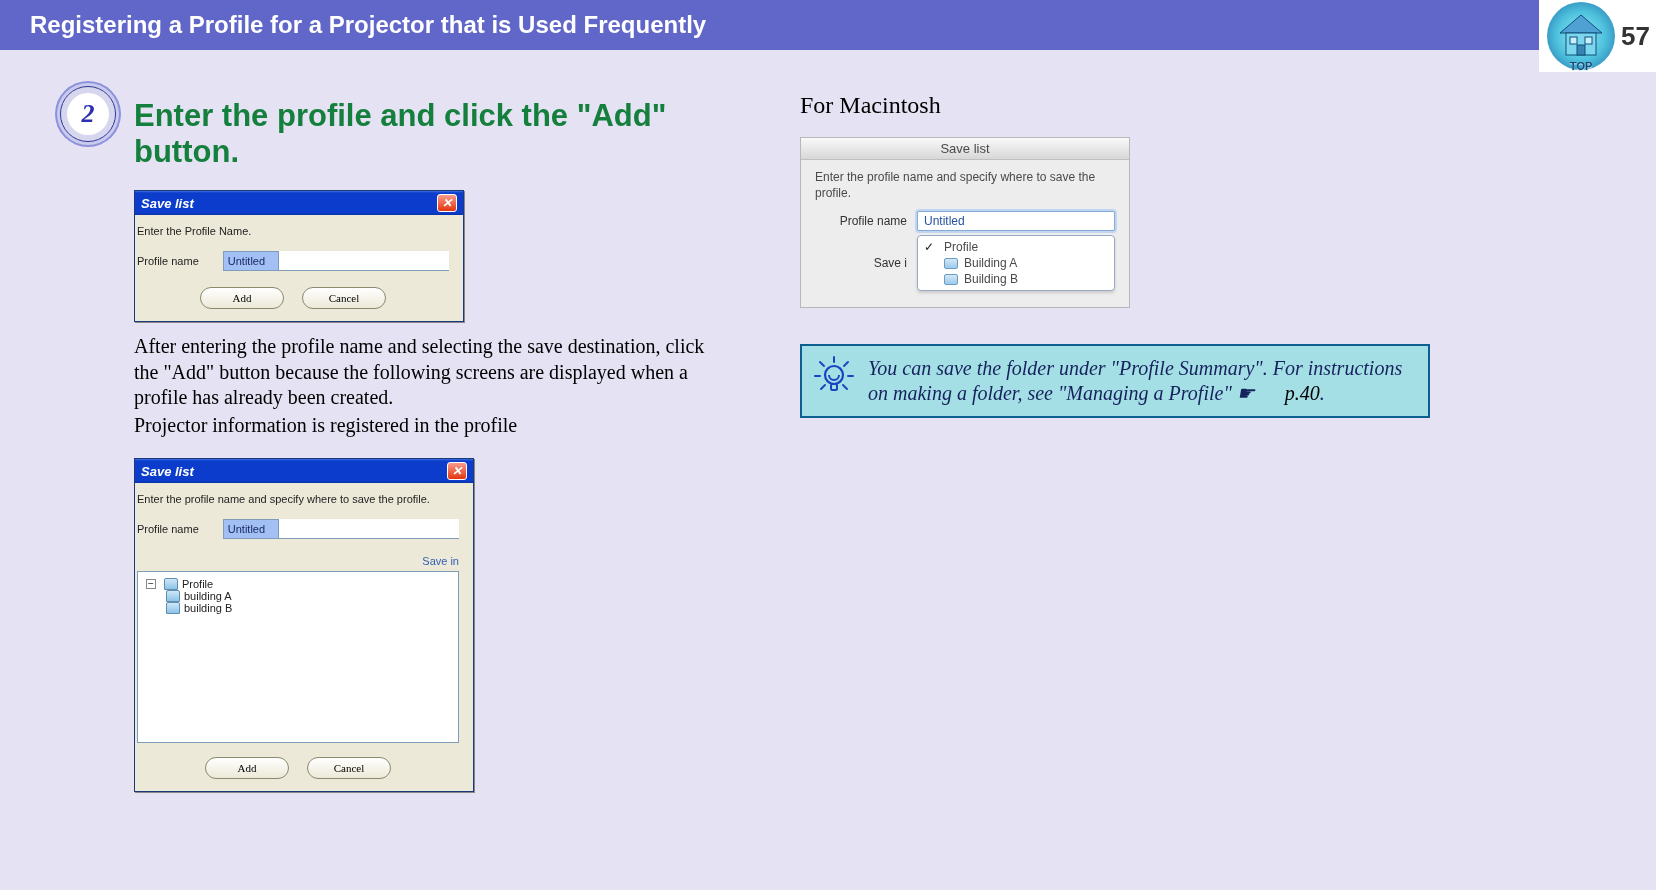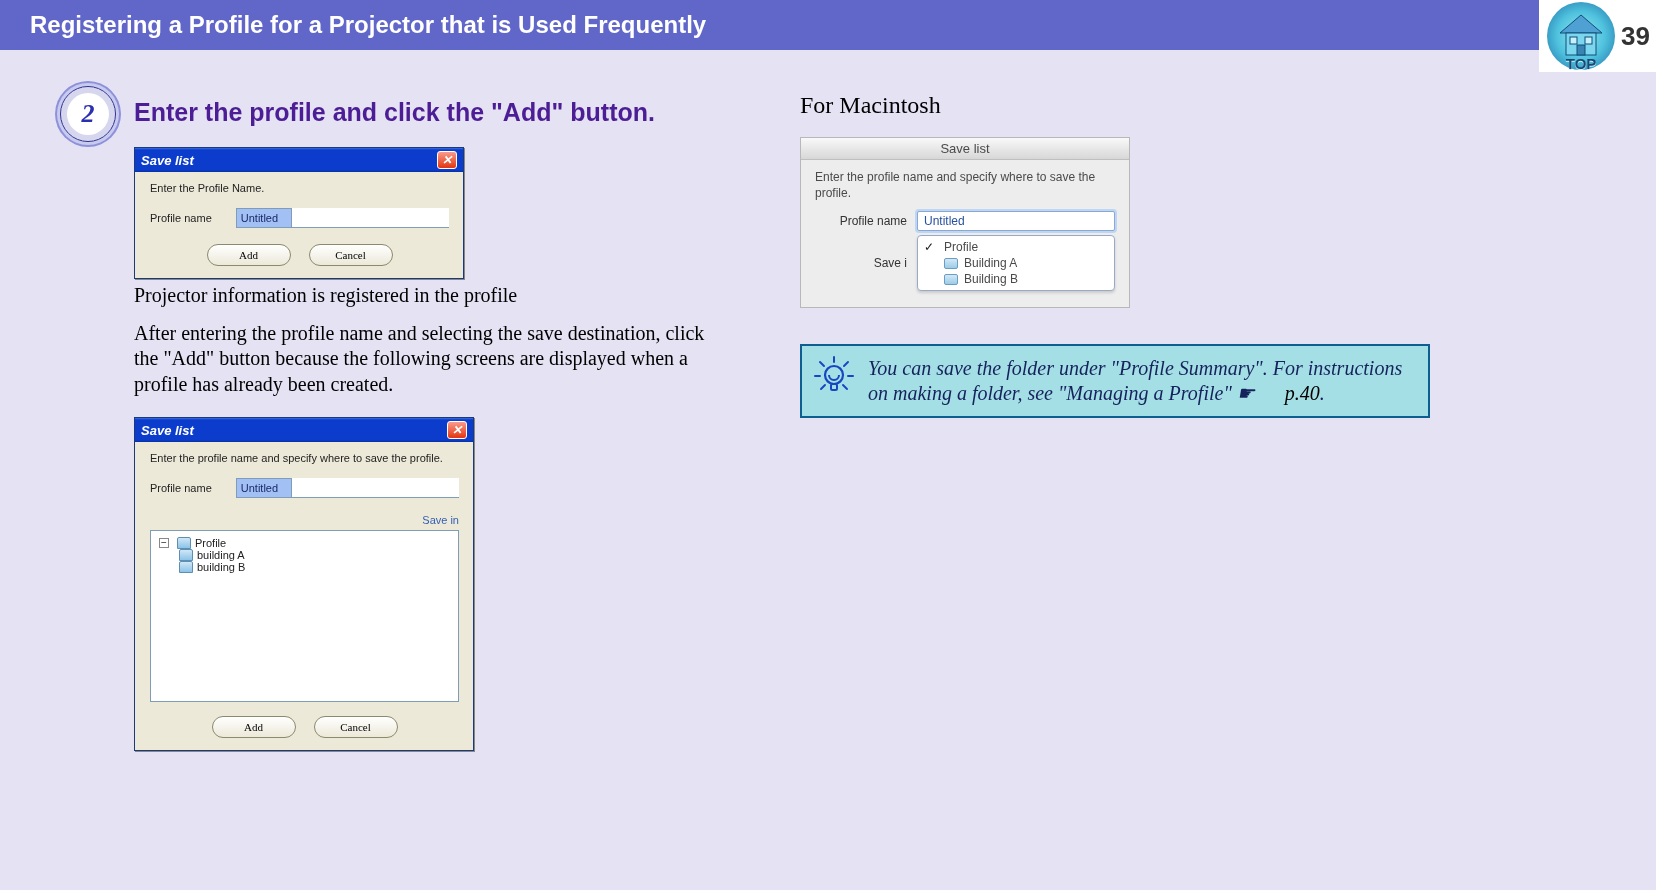--- a/index.html
+++ b/index.html
@@ -43,21 +43,21 @@
       justify-content: center;
     }
     .top-icon-inner {
       width: 50px;
       height: 50px;
     }
     .top-icon-label {
       position: absolute;
       bottom: -2px;
       font-family: Arial, sans-serif;
-      font-size: 15px;
+      font-size: 11px;
       font-weight: bold;
       color: #154a73;
       text-shadow: 0 1px 0 #cdefff;
     }
     .page-number {
       font-family: Arial, sans-serif;
       font-size: 26px;
       font-weight: bold;
       color: #333;
     }
@@ -79,22 +79,22 @@
       display: flex; align-items: center; justify-content: center;
       font-family: "Comic Sans MS", cursive;
       font-style: italic;
       font-weight: bold;
       font-size: 26px;
       color: #2b2fb0;
     }
     .step-title {
       font-family: Arial, Helvetica, sans-serif;
       font-weight: bold;
-      font-size: 25px;
-      color: #4c1d95;
+      font-size: 31px;
+      color: #15803d;
       padding-top: 12px;
     }
 
     .dlg-win {
       font-family: Tahoma, Arial, sans-serif;
       background: #ECE9D8;
       border: 1px solid #1a3a7a;
       box-shadow: 1px 1px 0 #888;
       width: 330px;
       margin: 20px 0 4px 0;
@@ -109,21 +109,21 @@
       display: flex; justify-content: space-between; align-items: center;
     }
     .closebtn {
       width: 20px; height: 18px;
       background: linear-gradient(to bottom,#fa9b8b,#E2350F);
       border: 1px solid #fff; border-radius: 3px;
       color: #fff; font-weight: bold; font-size: 12px;
       display: flex; align-items: center; justify-content: center;
       font-family: Arial;
     }
-    .dlg-body { padding: 10px 14px 12px 15px; font-size: 11px; color: #222; }
+    .dlg-body { padding: 10px 14px 12px 2px; font-size: 11px; color: #222; }
     .dlg-body .instr { margin-bottom: 14px; }
     .dlg-body .form-row { display: flex; align-items: center; gap: 24px; margin-bottom: 16px; }
     .dlg-body label { white-space: nowrap; }
     .txt {
       flex: 1 1 auto;
       height: 20px;
       border: 1px solid #7F9DB9;
       background: #fff;
       font-size: 11px;
       padding: 1px 4px;
@@ -243,21 +243,21 @@
   <div class="top-icon">
     <svg class="top-icon-inner" viewBox="0 0 50 50">
       <polygon points="25,4 46,22 4,22" fill="#4fa1d3" stroke="#0d4e7a" stroke-width="1"></polygon>
       <rect x="10" y="22" width="30" height="22" fill="#7cd6ee" stroke="#0d4e7a" stroke-width="1"></rect>
       <rect x="14" y="26" width="7" height="7" fill="#c6f0fb" stroke="#0d4e7a"></rect>
       <rect x="29" y="26" width="7" height="7" fill="#c6f0fb" stroke="#0d4e7a"></rect>
       <rect x="21" y="34" width="8" height="10" fill="#3a84b3" stroke="#0d4e7a"></rect>
     </svg>
     <span class="top-icon-label">TOP</span>
   </div>
-  <span class="page-number">39</span>
+  <span class="page-number">57</span>
 </div>
 
 <div class="columns">
 
   <div class="left-col">
     <div class="step-row">
       <div class="step-badge">2</div>
       <div style="flex:1">
         <div class="step-title">Enter the profile and click the "Add" button.</div>
 
@@ -273,22 +273,22 @@
               <input class="txt sel" value="Untitled" style="">
               <span style="flex:1; border-bottom:1px solid #7F9DB9; height:20px; margin-left:-24px; background:#fff;"></span>
             </div>
             <div class="btn-row">
               <button class="winbtn">Add</button>
               <button class="winbtn">Cancel</button>
             </div>
           </div>
         </div>
 
+        <p class="body-para">After entering the profile name and selecting the save destination, click the "Add" button because the following screens are displayed when a profile has already been created.</p>
         <p class="body-para" style="margin-top:0">Projector information is registered in the profile</p>
-        <p class="body-para">After entering the profile name and selecting the save destination, click the "Add" button because the following screens are displayed when a profile has already been created.</p>
 
 
         <div class="dlg-win" style="width:340px">
           <div class="titlebar">
             <span>Save list</span>
             <span class="closebtn">✕</span>
           </div>
           <div class="dlg-body">
             <div class="instr">Enter the profile name and specify where to save the profile.</div>
             <div class="form-row">

